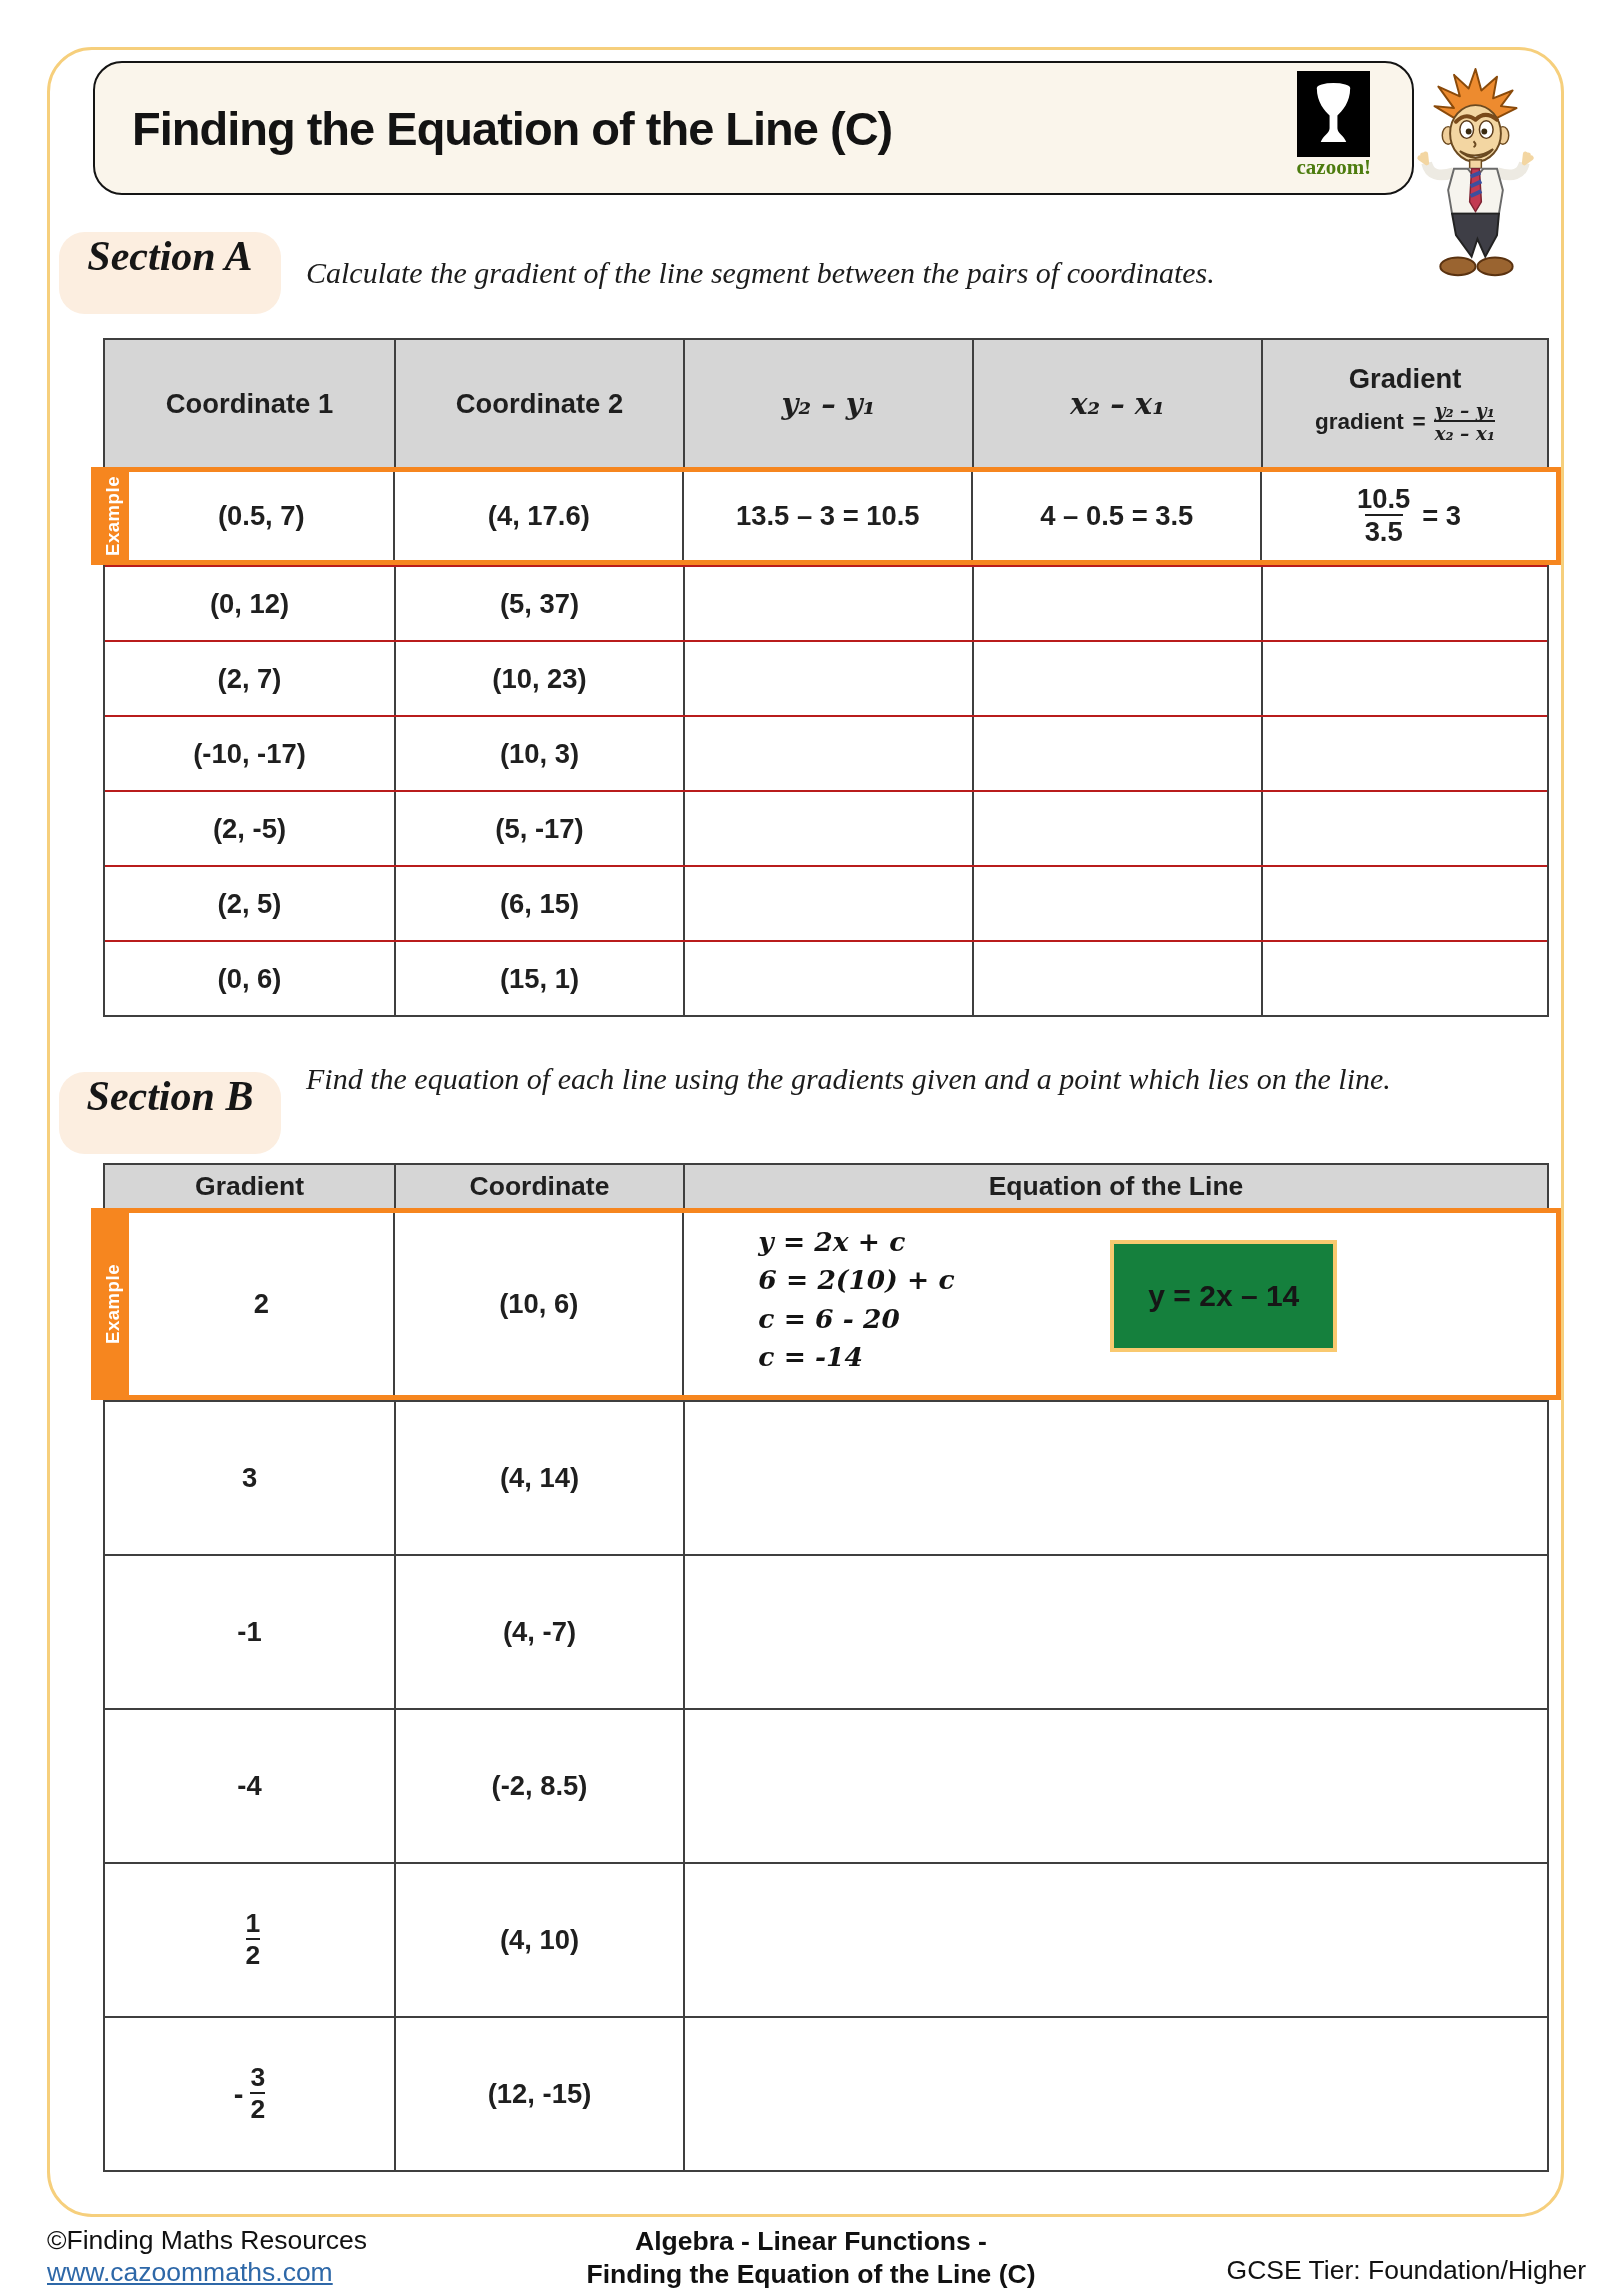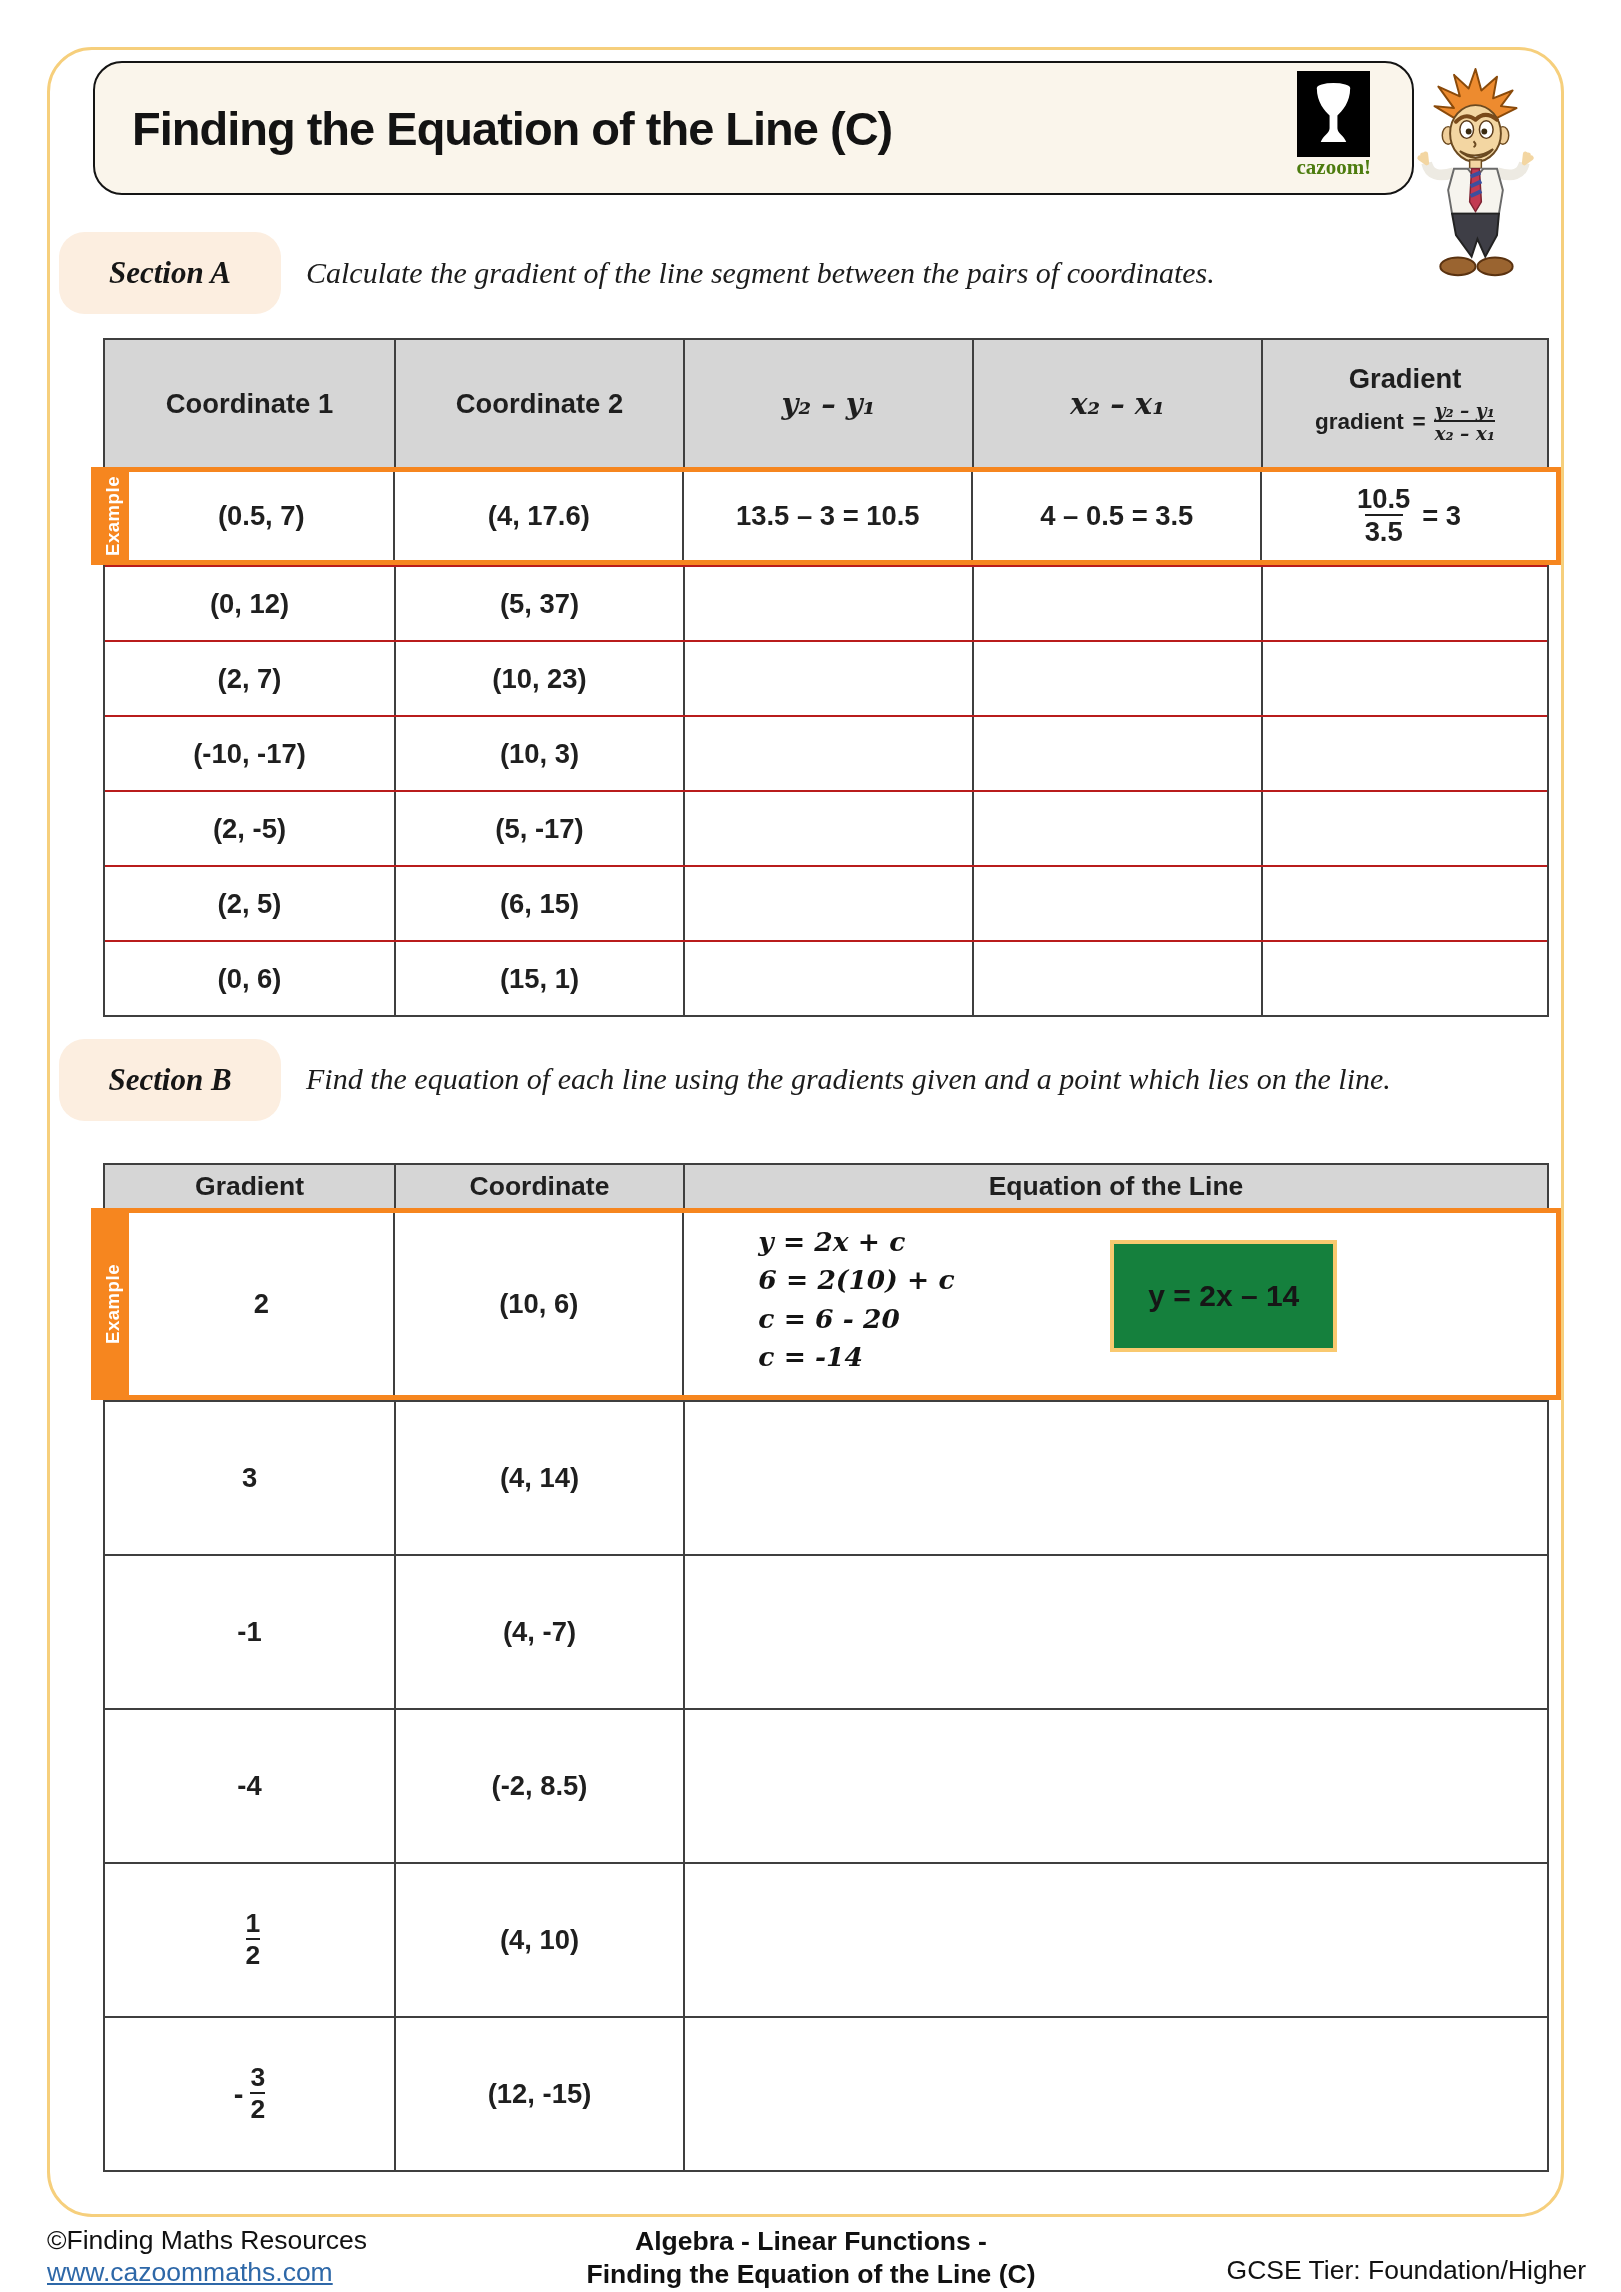--- a/index.html
+++ b/index.html
@@ -15,24 +15,24 @@
                display:flex; align-items:center; }
   .title-box h1 { margin-left:37px; font-size:47px; font-weight:bold; letter-spacing:-1px; color:#131313; }
   .logo { position:absolute; right:15.7px; top:7.8px; width:125px; text-align:center; }
   .logo-square { width:73px; height:86px; background:#000; margin:0 auto;
                  display:flex; align-items:center; justify-content:center; }
   .logo-text { font-family:"Liberation Serif", serif; font-weight:bold; font-size:21px; color:#4d7c0f; margin-top:-2px; }
   .character { position:absolute; left:1411px; top:63px; width:129px; height:225px; }
 
   
   .section-label { position:absolute; left:59px; width:222px; height:82px; background:#FCEEE0;
-                   border-radius:25.5px; display:flex; align-items:center; justify-content:center;
+                   border-radius:25.5px; display:flex; align-items:flex-start; justify-content:center;
                    font-family:"Liberation Serif", serif; font-style:italic; font-weight:bold;
-                   font-size:31px; color:#161616; }
-  .lab-a { top:232px; } .lab-b { top:1039px; }
+                   font-size:42px; color:#161616; }
+  .lab-a { top:232px; } .lab-b { top:1072px; }
   .instruction { position:absolute; left:306px; font-family:"Liberation Serif", serif; font-style:italic;
                  font-size:30px; color:#1c1c1c; }
   .ins-a { top:256px; } .ins-b { top:1062px; }
 
   
   .tbl { position:absolute; left:103px; width:1446px; border:2px solid #3f3f3f; background:#fff; }
   .tbl-a { top:338px; } .tbl-b { top:1163px; }
   .row-a { display:grid; grid-template-columns:289px 289px 289px 289px 1fr; border-top:2px solid #b91c1c; height:75px; }
   .row-b { display:grid; grid-template-columns:289px 289px 1fr; border-top:2px solid #3f3f3f; height:154px; }
   .thead-a { height:127px; background:#D6D6D6; border-top:none; }

